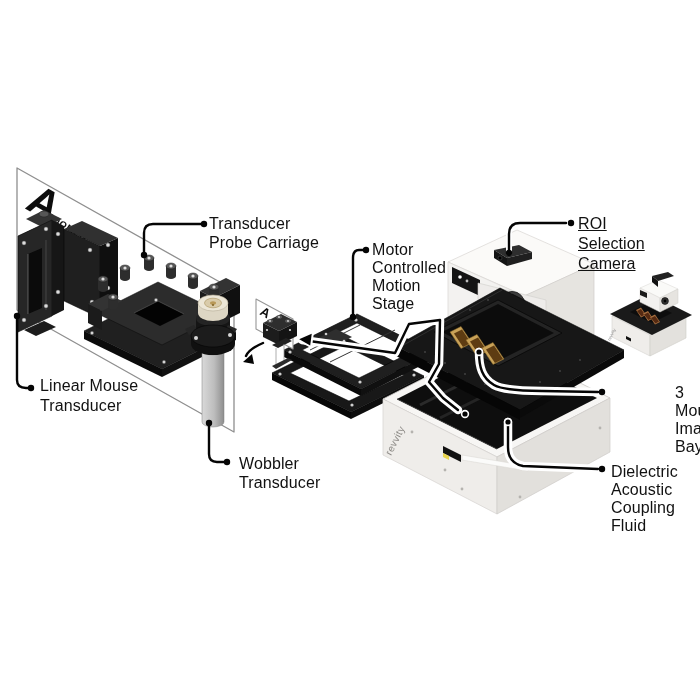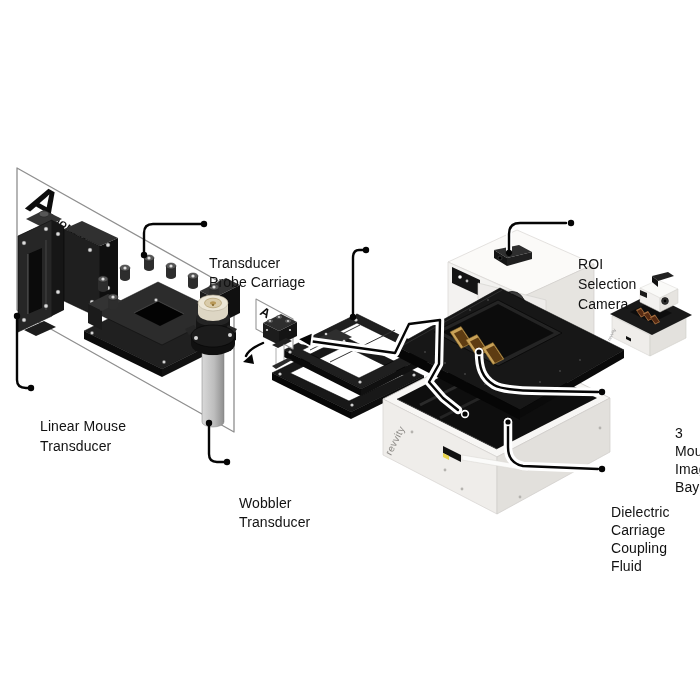--- a/index.html
+++ b/index.html
@@ -1,20 +1,20 @@
 <!DOCTYPE html>
 <html><head>
 <meta charset="utf-8">
 <style>
   html,body{margin:0;padding:0;background:#fff;}
   #stage{position:relative;width:700px;height:700px;background:#fff;overflow:hidden;
          font-family:"Liberation Sans",sans-serif;}
   #scene{position:absolute;left:0;top:0;}
-  .lbl{position:absolute;white-space:pre-line;font-size:14px;line-height:18px;
-       color:#111;letter-spacing:.1px;margin-top:40px;}
+  .lbl{position:absolute;white-space:pre-line;font-size:16px;line-height:18px;
+       color:#111;letter-spacing:.1px;}
   .lbl.lh19{line-height:19px;}
   .lbl.lh20{line-height:20px;}
 </style>
 </head>
 <body>
 
 <div id="stage">
 <svg id="scene" width="700" height="700" viewBox="0 0 700 700">
   <defs>
     <linearGradient id="shaftGrad" x1="0" y1="0" x2="1" y2="0">
@@ -343,23 +343,27 @@
     </g>
   </g>
 </svg>
 
   <div class="lbl lh19" style="left:209px;top:214px;">Transducer
 Probe Carriage</div>
   <div class="lbl lh20" style="left:40px;top:376px;">Linear Mouse
 Transducer</div>
   <div class="lbl lh19" style="left:239px;top:454px;">Wobbler
 Transducer</div>
-  <div class="lbl lh20" style="left:578px;top:214px;">ROI
+  <div class="lbl" style="left:372px;top:241px;">Motor
+Controlled
+Motion
+Stage</div>
+  <div class="lbl lh20" style="left:578px;top:214px;text-decoration:underline;">ROI
 Selection
 Camera</div>
   <div class="lbl" style="left:627px;top:384px;padding-left:48px;">3 Mouse
 Imaging
 Bay</div>
   <div class="lbl" style="left:611px;top:463px;">Dielectric
-Carriage
+Acoustic
 Coupling
 Fluid</div>
 </div>
 
 </body></html>

